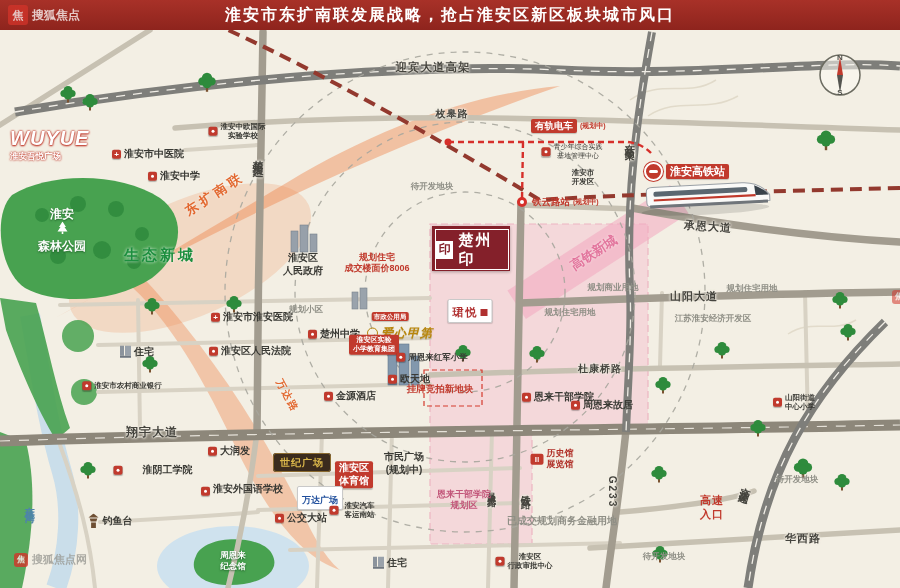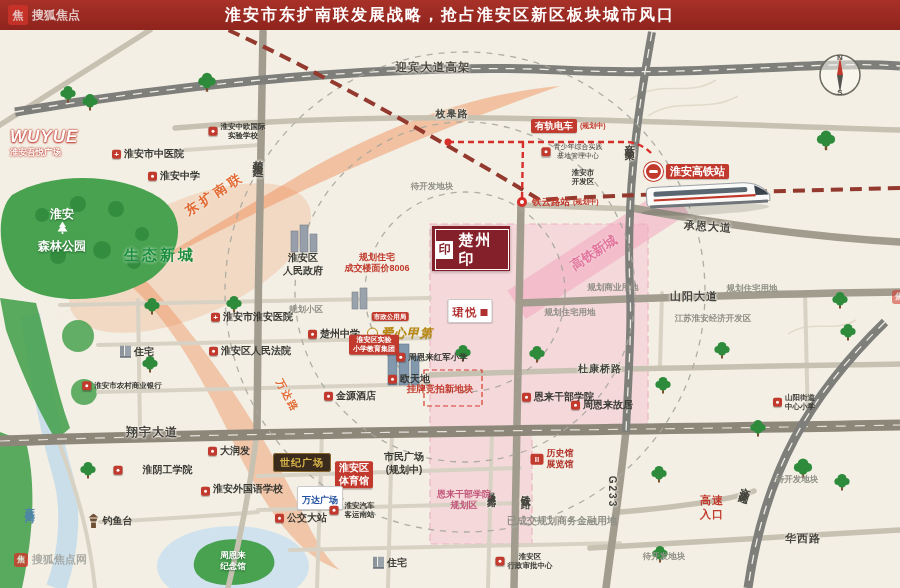--- a/index.html
+++ b/index.html
@@ -36,21 +36,21 @@
   .golddot{display:inline-block;width:9px;height:9px;border:1.5px solid #b8860b;border-radius:50%;flex:0 0 auto;}
   .darkbox{background:#3b2b1d;color:#d9b64a;border-radius:3px;padding:3px 6px;font-weight:bold;letter-spacing:1px;border:1px solid #8a6a2f;}
   .whitebox{background:#fff;border:1px solid #c9c9c9;border-radius:2px;padding:1px 4px;font-weight:bold;box-shadow:0 1px 1px rgba(0,0,0,.15);}
   .junyue{color:#b03030;letter-spacing:2px;font-weight:bold;}
   .sealmini{display:inline-block;width:7px;height:7px;background:#b03030;margin-left:2px;}
   .wandatxt{color:#1f4e9c;font-weight:bold;}
   .chzy{position:absolute;left:432px;top:226px;width:78px;height:45px;background:#84202a;padding:3px;box-sizing:border-box;z-index:6;box-shadow:0 1px 3px rgba(0,0,0,.3);}
   .chzy-inner{border:1px solid #fff;width:100%;height:100%;display:flex;align-items:center;justify-content:center;gap:5px;}
   .seal{width:18px;height:18px;background:#fff;color:#84202a;font-weight:bold;font-size:12px;display:flex;align-items:center;justify-content:center;}
   .chzy-name{color:#fff;font-weight:bold;font-size:15px;letter-spacing:2px;}
-  .wuyue-brand{color:#fff;font-style:italic;font-weight:bold;font-size:17px;letter-spacing:1px;
+  .wuyue-brand{color:#fff;font-style:italic;font-weight:bold;font-size:20px;letter-spacing:1px;
     text-shadow:0 0 2px #c0392b,0 0 2px #c0392b,0 1px 2px #c0392b;}
   .wuyue-sub{color:#fff;font-size:8.5px;font-weight:bold;text-shadow:0 0 2px #c0392b,0 0 2px #c0392b;}
   .whiteonpark{color:#fff;font-weight:bold;text-shadow:0 1px 2px rgba(20,80,30,.8);}
   .greenlbl{color:#1d8f3f;font-weight:bold;letter-spacing:3px;text-shadow:0 0 3px rgba(255,255,255,.9);}
   .orange{color:#e2672e;font-weight:bold;text-shadow:0 0 3px rgba(255,255,255,.7);}
   .pinkband{color:#e2749c;font-weight:bold;text-shadow:0 0 3px rgba(255,255,255,.6);}
   .compass{position:absolute;left:816px;top:44px;width:48px;height:62px;z-index:5;}
   .compass .n,.compass .s{position:absolute;left:50%;transform:translateX(-50%);font-size:8px;font-weight:bold;color:#50504a;}
   .compass .n{top:9px}.compass .s{bottom:9px}
   .wm{position:absolute;z-index:11;display:flex;align-items:center;gap:4px;}

